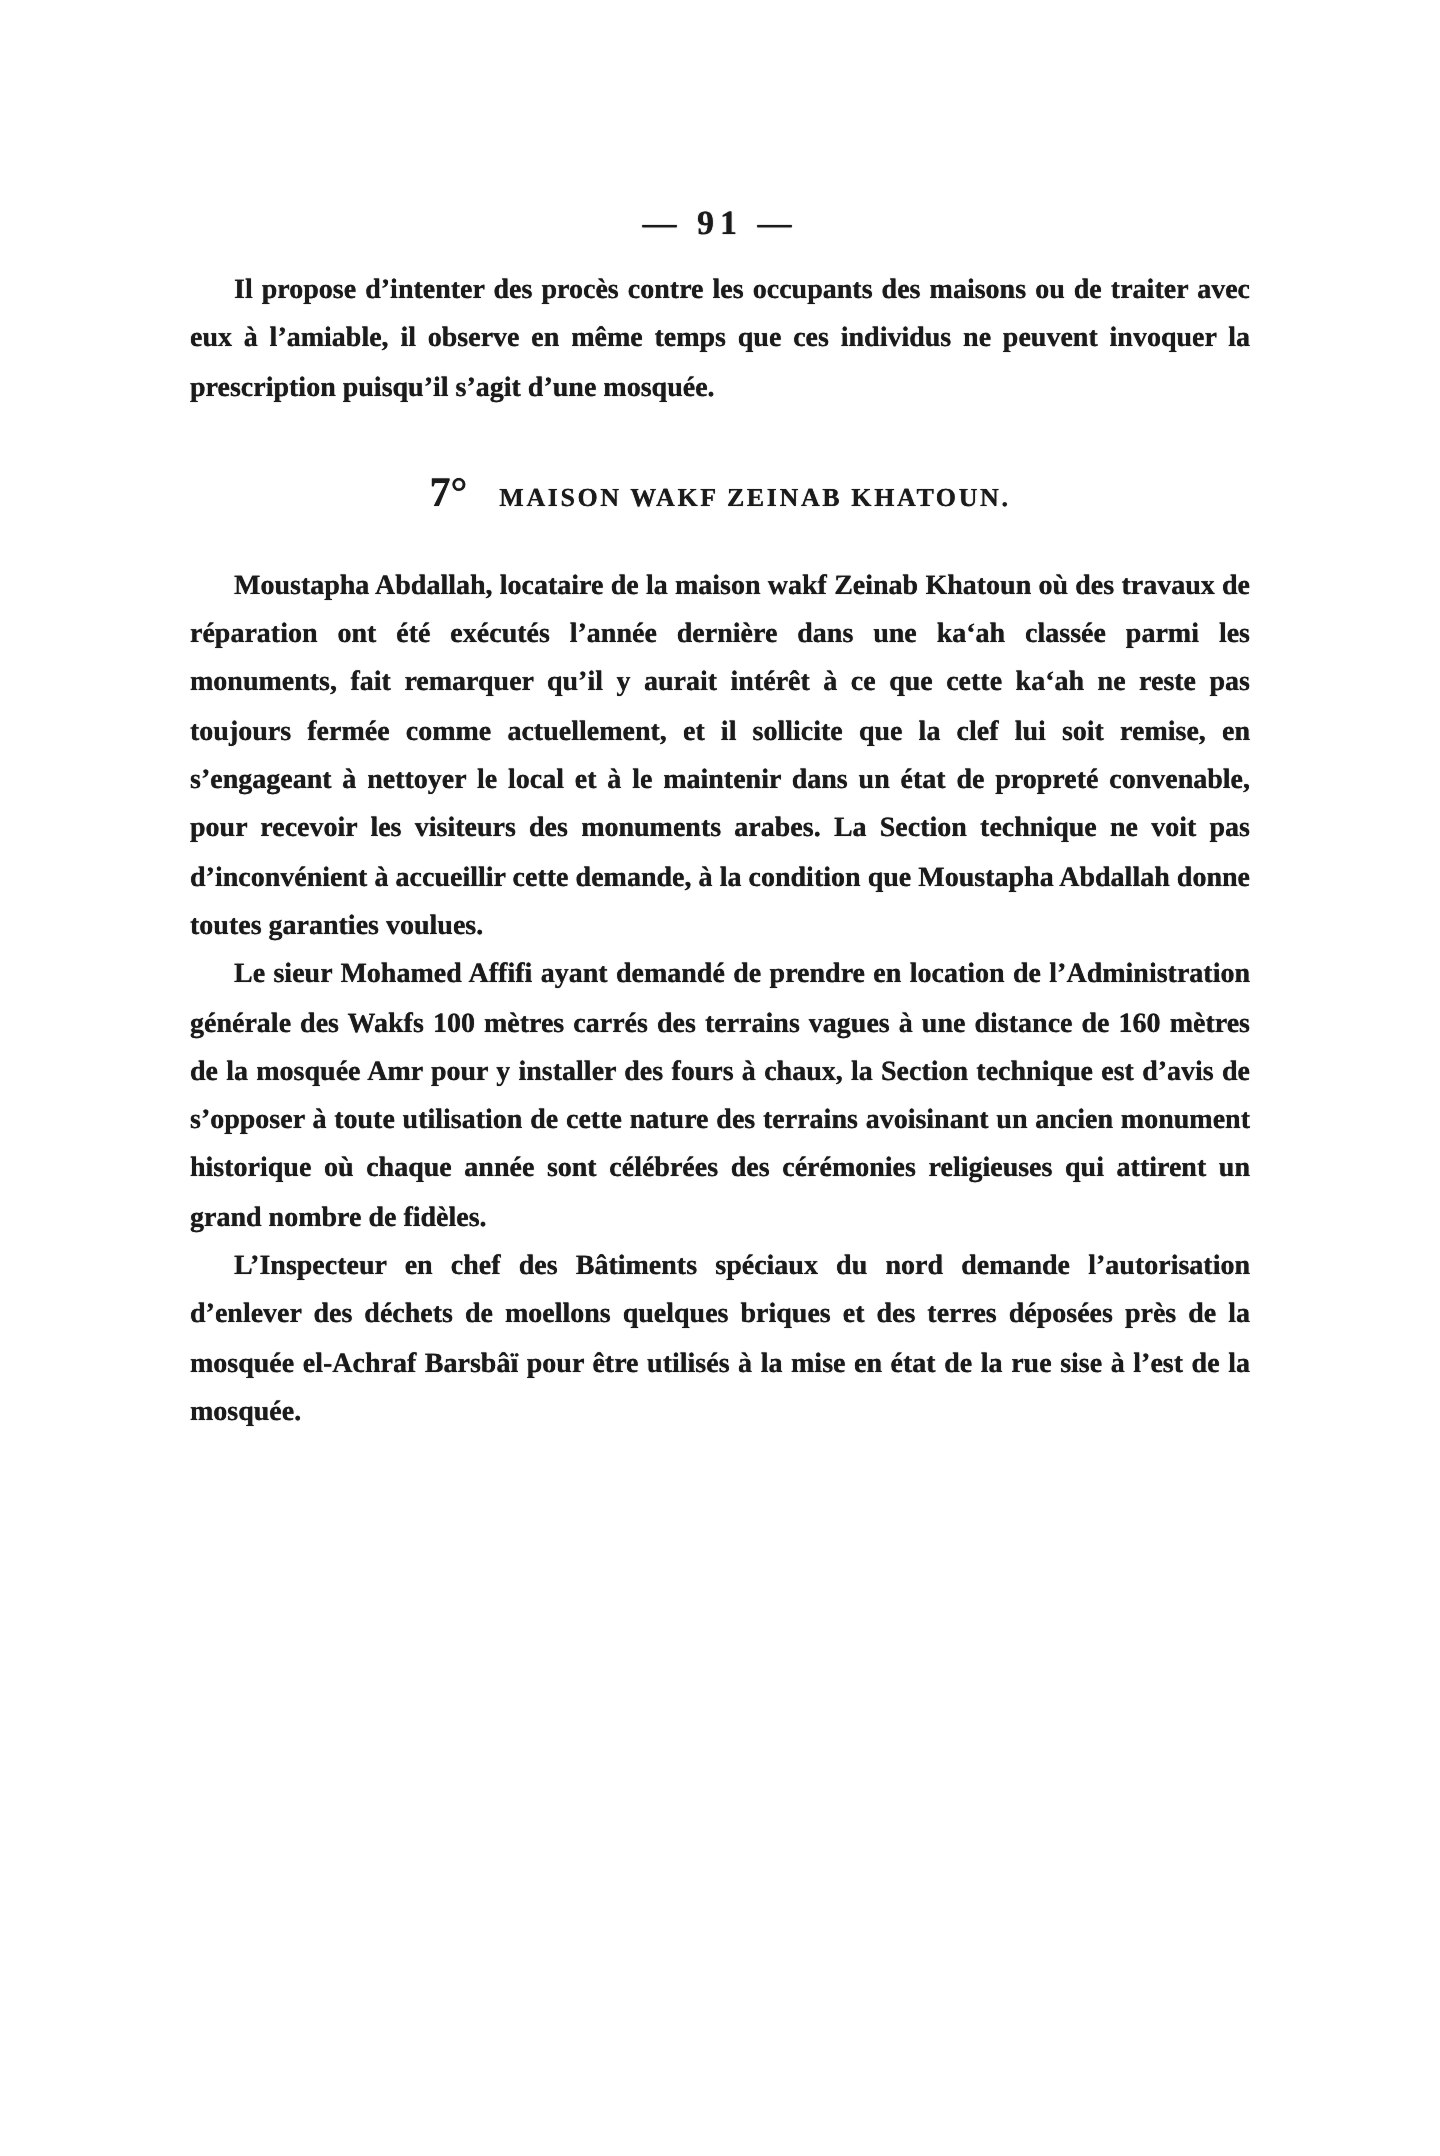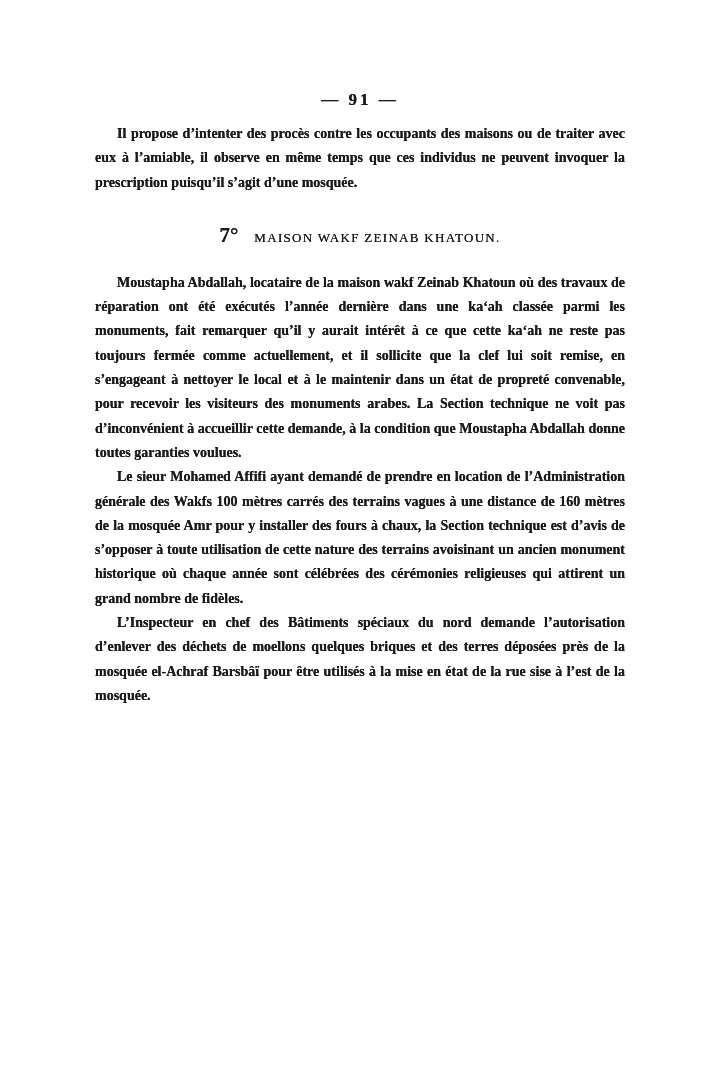--- a/index.html
+++ b/index.html
@@ -21,21 +21,21 @@
     left: 95px;
     top: 88px;
     width: 530px;
   }
   .page-number {
     text-align: center;
     font-size: 17px;
     font-weight: bold;
     letter-spacing: 3px;
     line-height: 24px;
-    margin: 0 0 10px 0;
+    margin: 12px 0 10px 0;
     text-shadow: 0 0 0.5px currentColor;
   }
   p.body-para {
     margin: 0;
     font-size: 14px;
     line-height: 24.3px;
     text-align: justify;
     text-indent: 22px;
     font-weight: 600;
     text-shadow: 0 0 0.4px currentColor;
@@ -47,21 +47,21 @@
     line-height: 26px;
     text-shadow: 0 0 0.4px currentColor;
   }
   .heading-number {
     font-size: 21px;
     font-weight: 600;
   }
   .heading-title {
     font-size: 13px;
     letter-spacing: 1.3px;
-    font-weight: normal;
+    font-weight: bold;
     margin-left: 10px;
   }
 </style>
 </head>
 <body>
 
 <div class="page">
   <div class="content">
 
     <div class="page-number">— 91 —</div>

